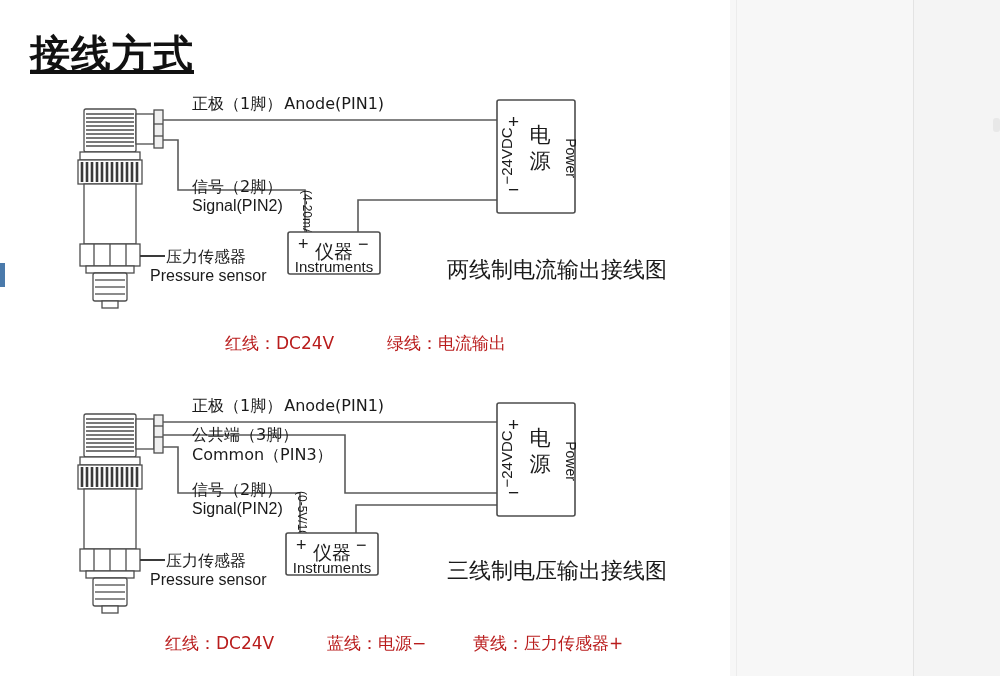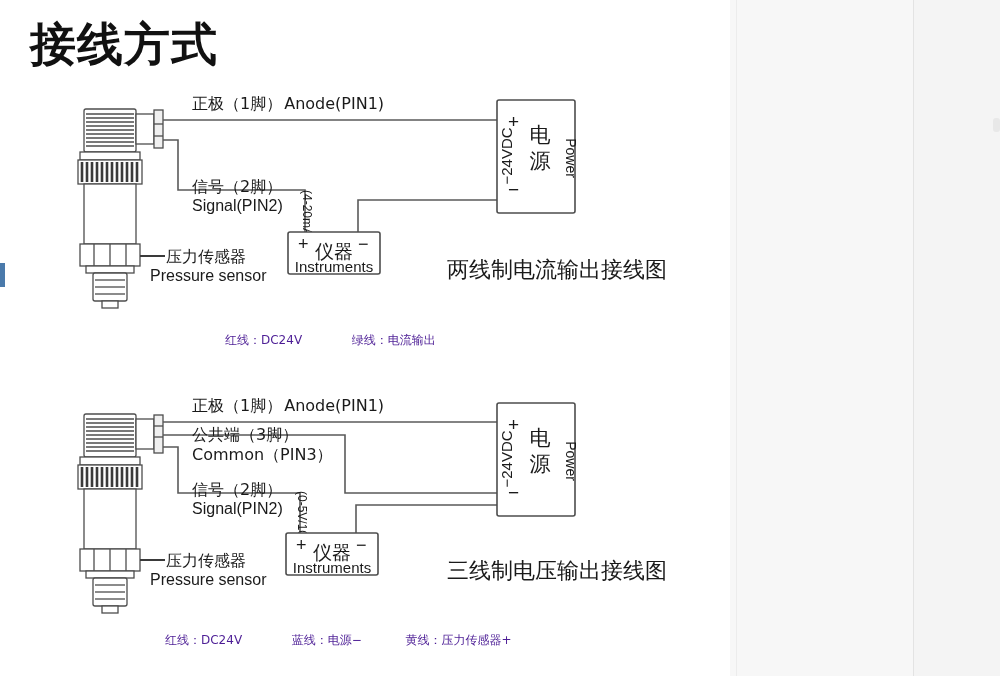--- a/index.html
+++ b/index.html
@@ -69,36 +69,37 @@
     left: 993px;
     top: 118px;
     width: 7px;
     height: 14px;
     background: #e8e8e8;
     border-radius: 3px;
   }
   .title {
     position: absolute;
     left: 30px;
-    top: 14px;
-    font-size: 46px;
+    top: 27px;
+    font-size: 40px;
     font-weight: bold;
     color: #111111;
     letter-spacing: 1px;
     font-family: "DejaVu Sans", "Liberation Sans", sans-serif;
+    text-decoration: underline;
   }
   svg.diagram {
     position: absolute;
     left: 0;
     top: 0;
   }
   .legend-row {
     position: absolute;
-    color: #4c1d95;
-    font-size: 12px;
+    color: #b91c1c;
+    font-size: 17px;
     font-family: "DejaVu Sans", "Liberation Sans", sans-serif;
     white-space: nowrap;
   }
   .legend1 { left: 225px; top: 332px; }
   .legend2 { left: 165px; top: 632px; }
   .legend-item { display: inline-block; }
   .legend-gap-a { display: inline-block; width: 42px; }
   .legend-gap-b { display: inline-block; width: 36px; }
   text { font-family: "Liberation Sans", "DejaVu Sans", sans-serif; }
   .lbl-cn { font-family: "DejaVu Sans", "Liberation Sans", sans-serif; }

